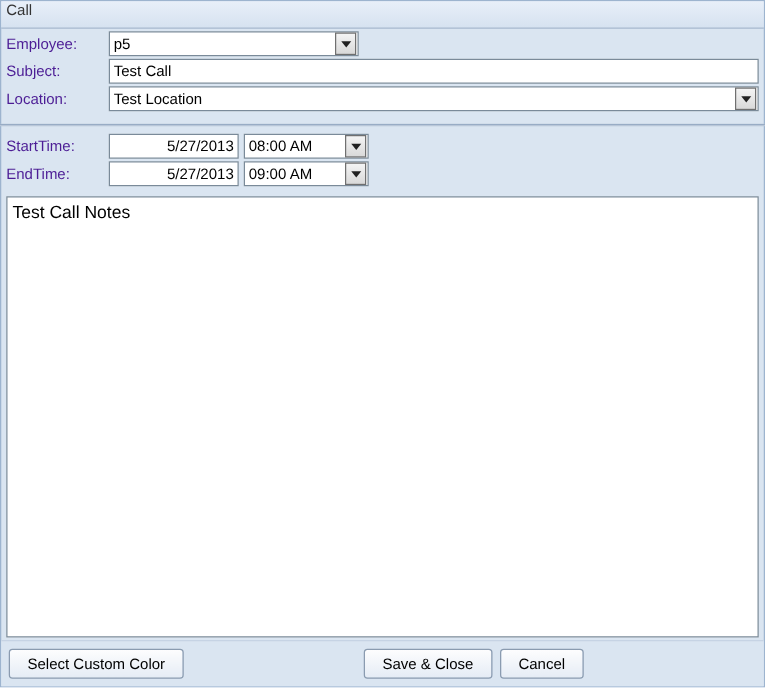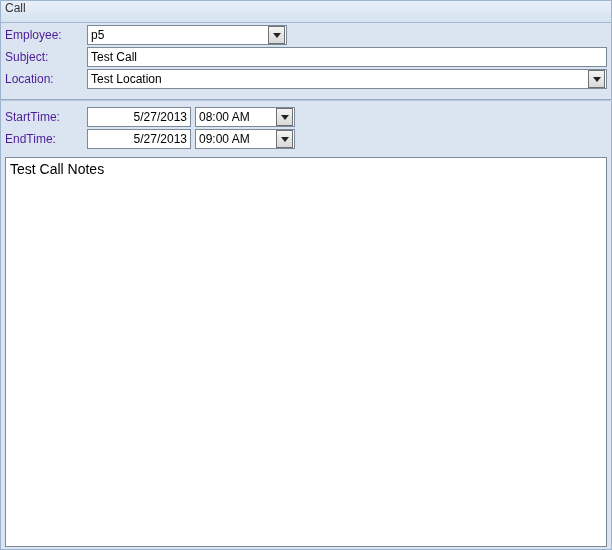--- a/index.html
+++ b/index.html
@@ -207,14 +207,23 @@
         </div>
       </div>
     </div>
 
   </div>
 
   <div class="notes-wrap">
     <textarea class="notes" style="">Test Call Notes</textarea>
   </div>
 
+  <div class="button-bar">
+    <button class="btn-push">Select Custom Color</button>
+    <div class="spacer"></div>
+    <div class="center-btns">
+      <button class="btn-push">Save &amp; Close</button>
+      <button class="btn-push">Cancel</button>
+    </div>
+    <div class="spacer"></div>
+  </div>
 
 </div>
 
 </body></html>

